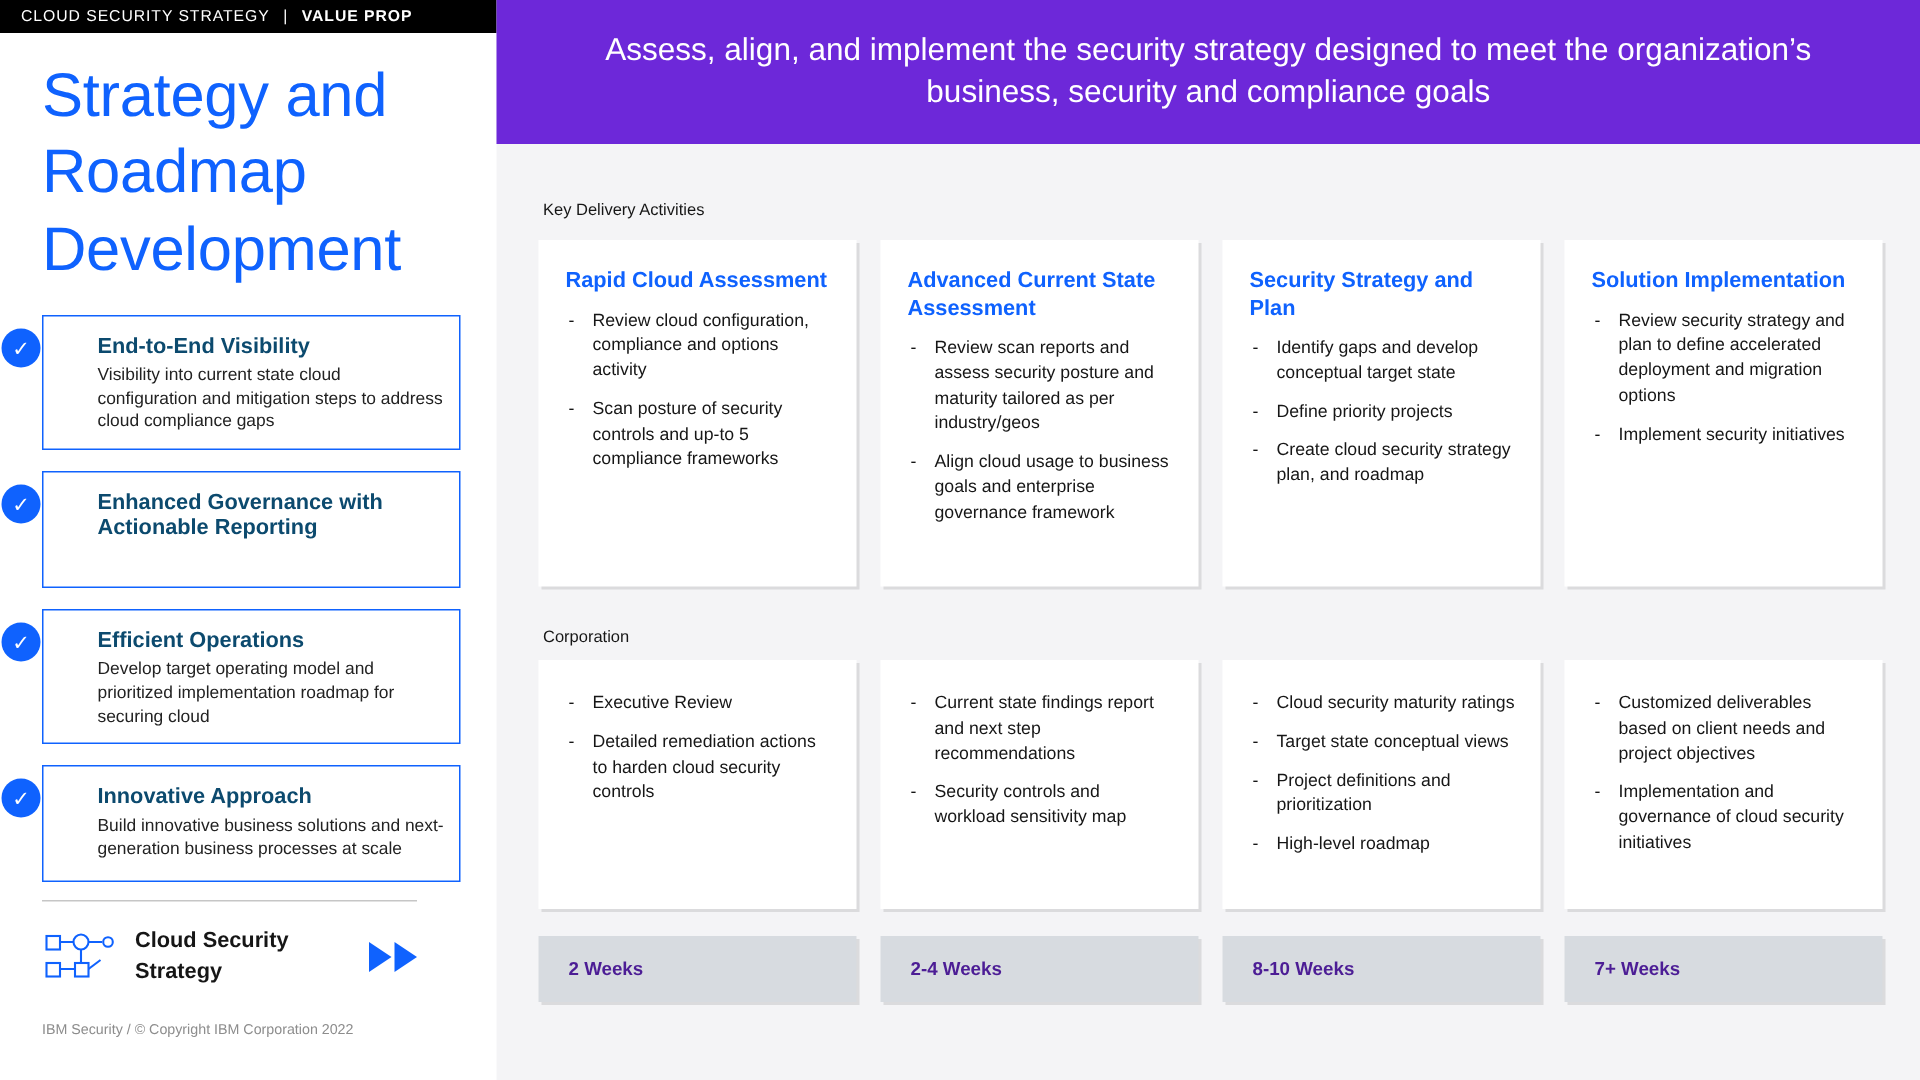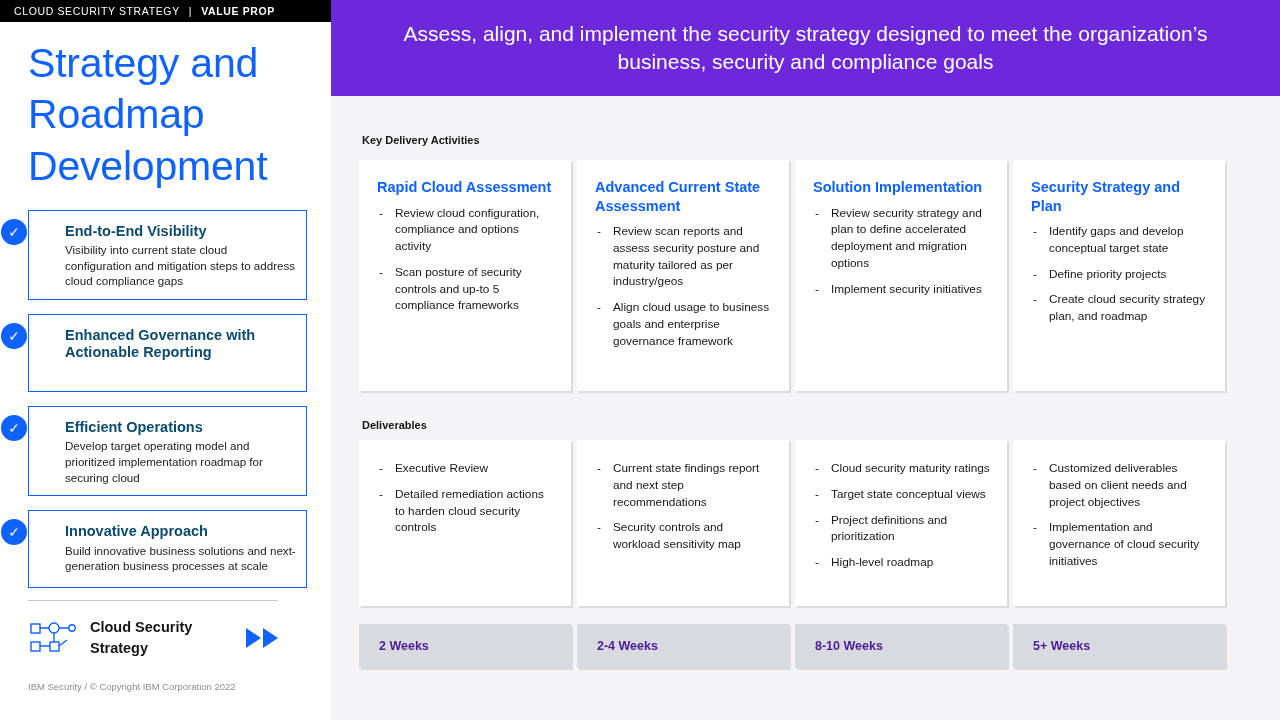--- a/index.html
+++ b/index.html
@@ -73,26 +73,26 @@
 
   
   .right { position: absolute; left: 331px; top: 0; width: 949px; height: 720px; }
   .headline {
     height: 96px; background: #6d28d9; color: #ffffff;
     display: flex; align-items: center; justify-content: center;
     text-align: center; padding: 0 38px;
     font-size: 21px; line-height: 1.32; font-weight: 400;
   }
   .section-label {
-    font-size: 11px; font-weight: 700; color: #161616;
+    font-size: 11px; font-weight: 400; color: #161616;
   }
   .lbl-key { position: absolute; left: 31px; top: 134px; }
   .lbl-del { position: absolute; left: 31px; top: 419px; }
 
-  .row { position: absolute; display: flex; gap: 6px; left: 28px; width: 905px; }
+  .row { position: absolute; display: flex; gap: 16px; left: 28px; width: 905px; }
   .row-activities { top: 160px; }
   .row-deliverables { top: 440px; }
   .row-timeline { top: 624px; }
 
   .card {
     width: 212px; background: #ffffff;
     box-shadow: 2px 2px 0 rgba(0,0,0,0.10);
     padding: 18px 17px 14px 18px;
   }
   .card-act { height: 231px; }
@@ -180,54 +180,54 @@
     </div>
 
     <div class="footer-note">IBM Security / © Copyright IBM Corporation 2022</div>
   </div>
 
   <div class="right">
 
     <div class="headline">Assess, align, and implement the security strategy designed to meet the organization’s business, security and compliance goals</div>
 
     <div class="section-label lbl-key">Key Delivery Activities</div>
-    <div class="section-label lbl-del">Deliverables</div>
+    <div class="section-label lbl-del">Corporation</div>
 
     <div class="row row-activities">
 
       <div class="card card-act">
         <h4>Rapid Cloud Assessment</h4>
         <ul class="bullets">
           <li>Review cloud configuration, compliance and options activity</li>
           <li>Scan posture of security controls and up-to 5 compliance frameworks</li>
         </ul>
       </div>
 
       <div class="card card-act">
         <h4>Advanced Current State Assessment</h4>
         <ul class="bullets">
           <li>Review scan reports and assess security posture and maturity tailored as per industry/geos</li>
           <li>Align cloud usage to business goals and enterprise governance framework</li>
-        </ul>
-      </div>
-
-      <div class="card card-act">
-        <h4>Solution Implementation</h4>
-        <ul class="bullets">
-          <li>Review security strategy and plan to define accelerated deployment and migration options</li>
-          <li>Implement security initiatives</li>
         </ul>
       </div>
 
       <div class="card card-act">
         <h4>Security Strategy and Plan</h4>
         <ul class="bullets">
           <li>Identify gaps and develop conceptual target state</li>
           <li>Define priority projects</li>
           <li>Create cloud security strategy plan, and roadmap</li>
+        </ul>
+      </div>
+
+      <div class="card card-act">
+        <h4>Solution Implementation</h4>
+        <ul class="bullets">
+          <li>Review security strategy and plan to define accelerated deployment and migration options</li>
+          <li>Implement security initiatives</li>
         </ul>
       </div>
 
     </div>
 
     <div class="row row-deliverables">
 
       <div class="card card-del">
         <ul class="bullets">
           <li>Executive Review</li>
@@ -257,17 +257,17 @@
           <li>Implementation and governance of cloud security initiatives</li>
         </ul>
       </div>
 
     </div>
 
     <div class="row row-timeline">
       <div class="timeline-cell">2 Weeks</div>
       <div class="timeline-cell">2-4 Weeks</div>
       <div class="timeline-cell">8-10 Weeks</div>
-      <div class="timeline-cell">5+ Weeks</div>
+      <div class="timeline-cell">7+ Weeks</div>
     </div>
 
   </div>
 </div>
 
 </body></html>

